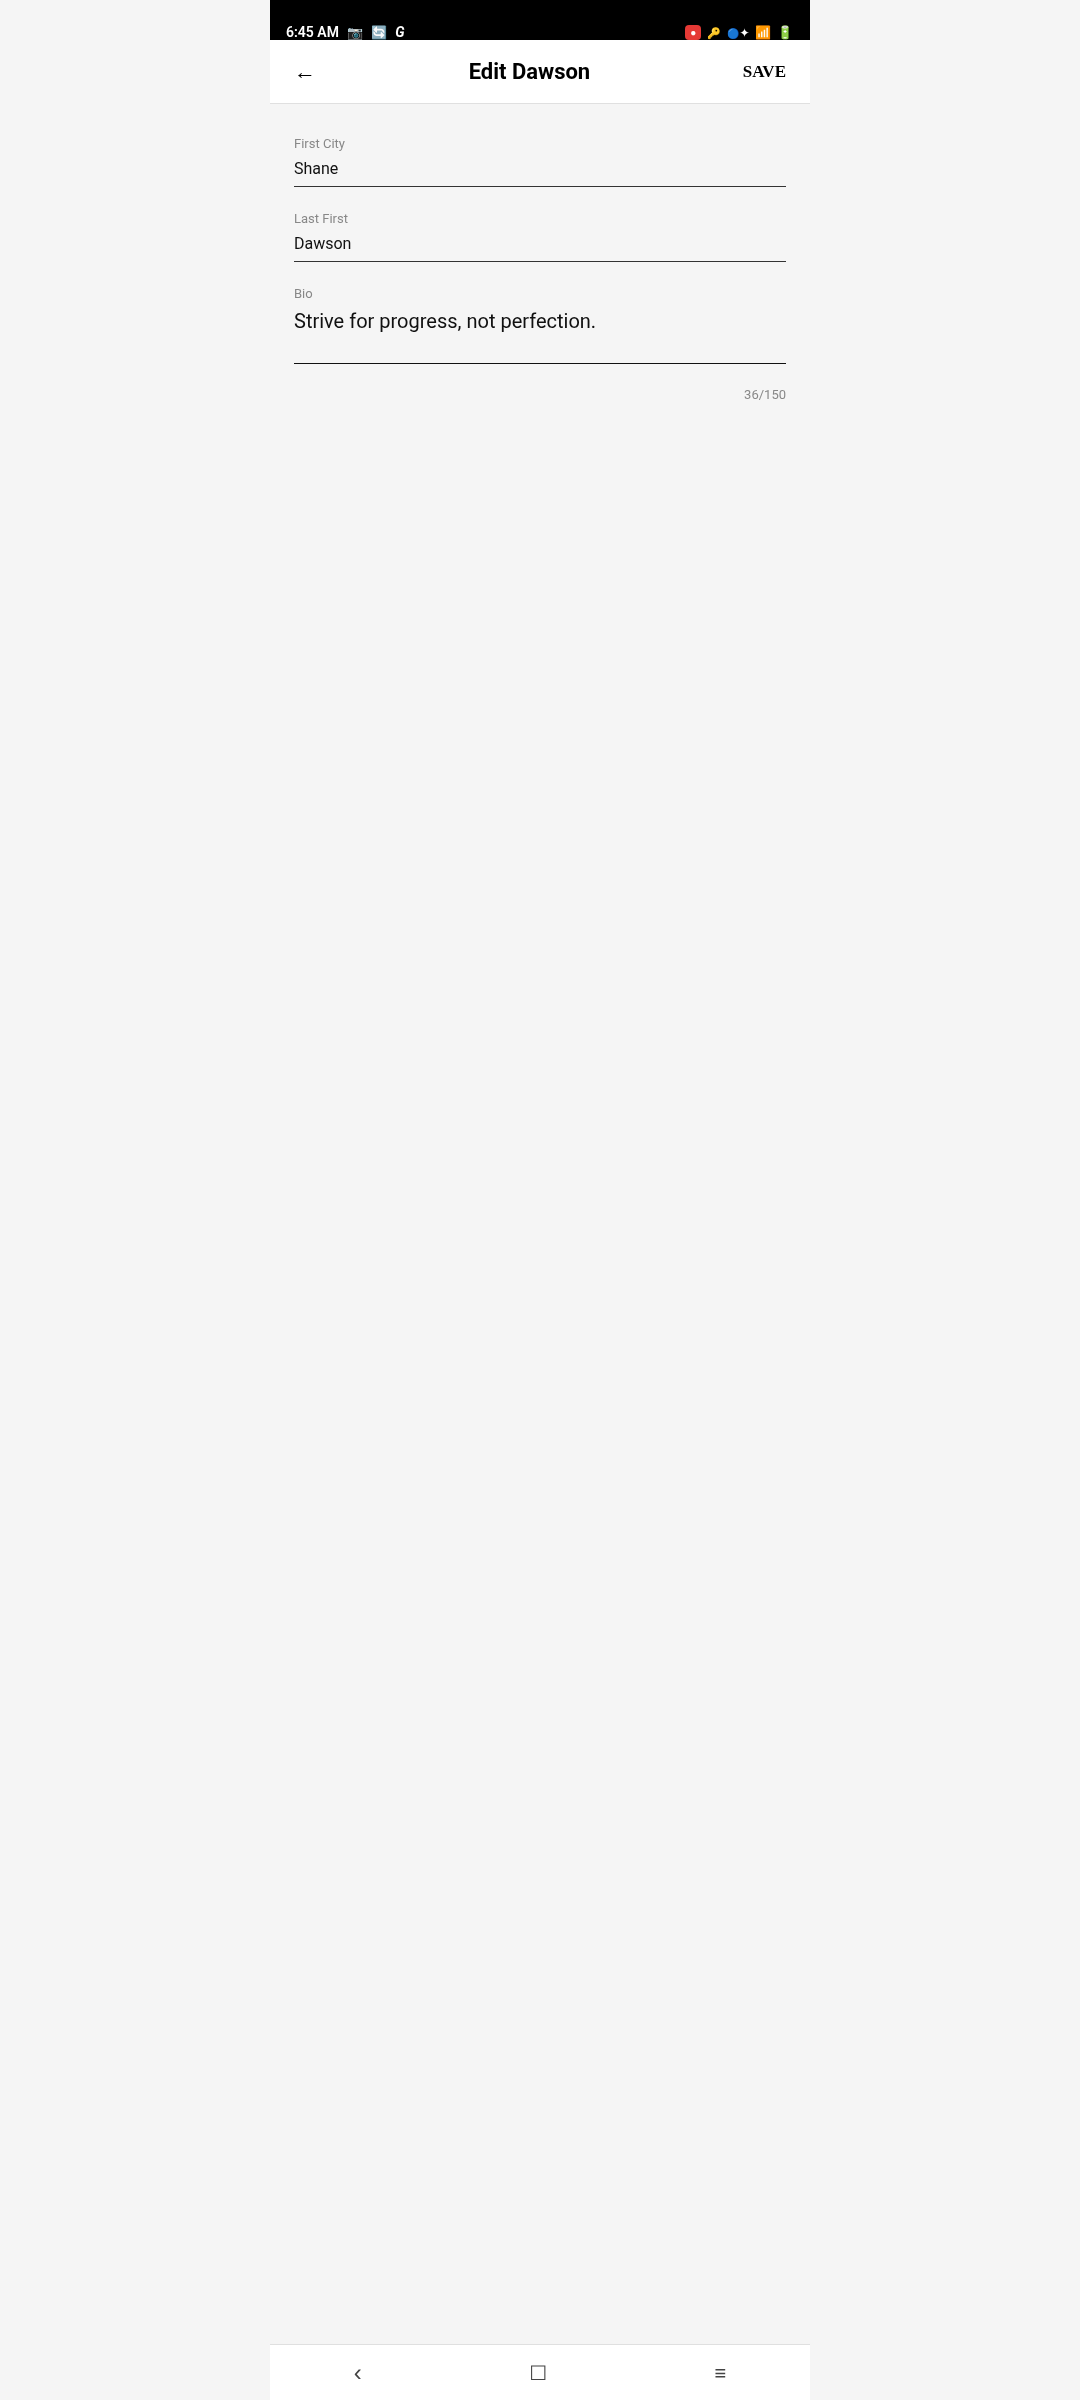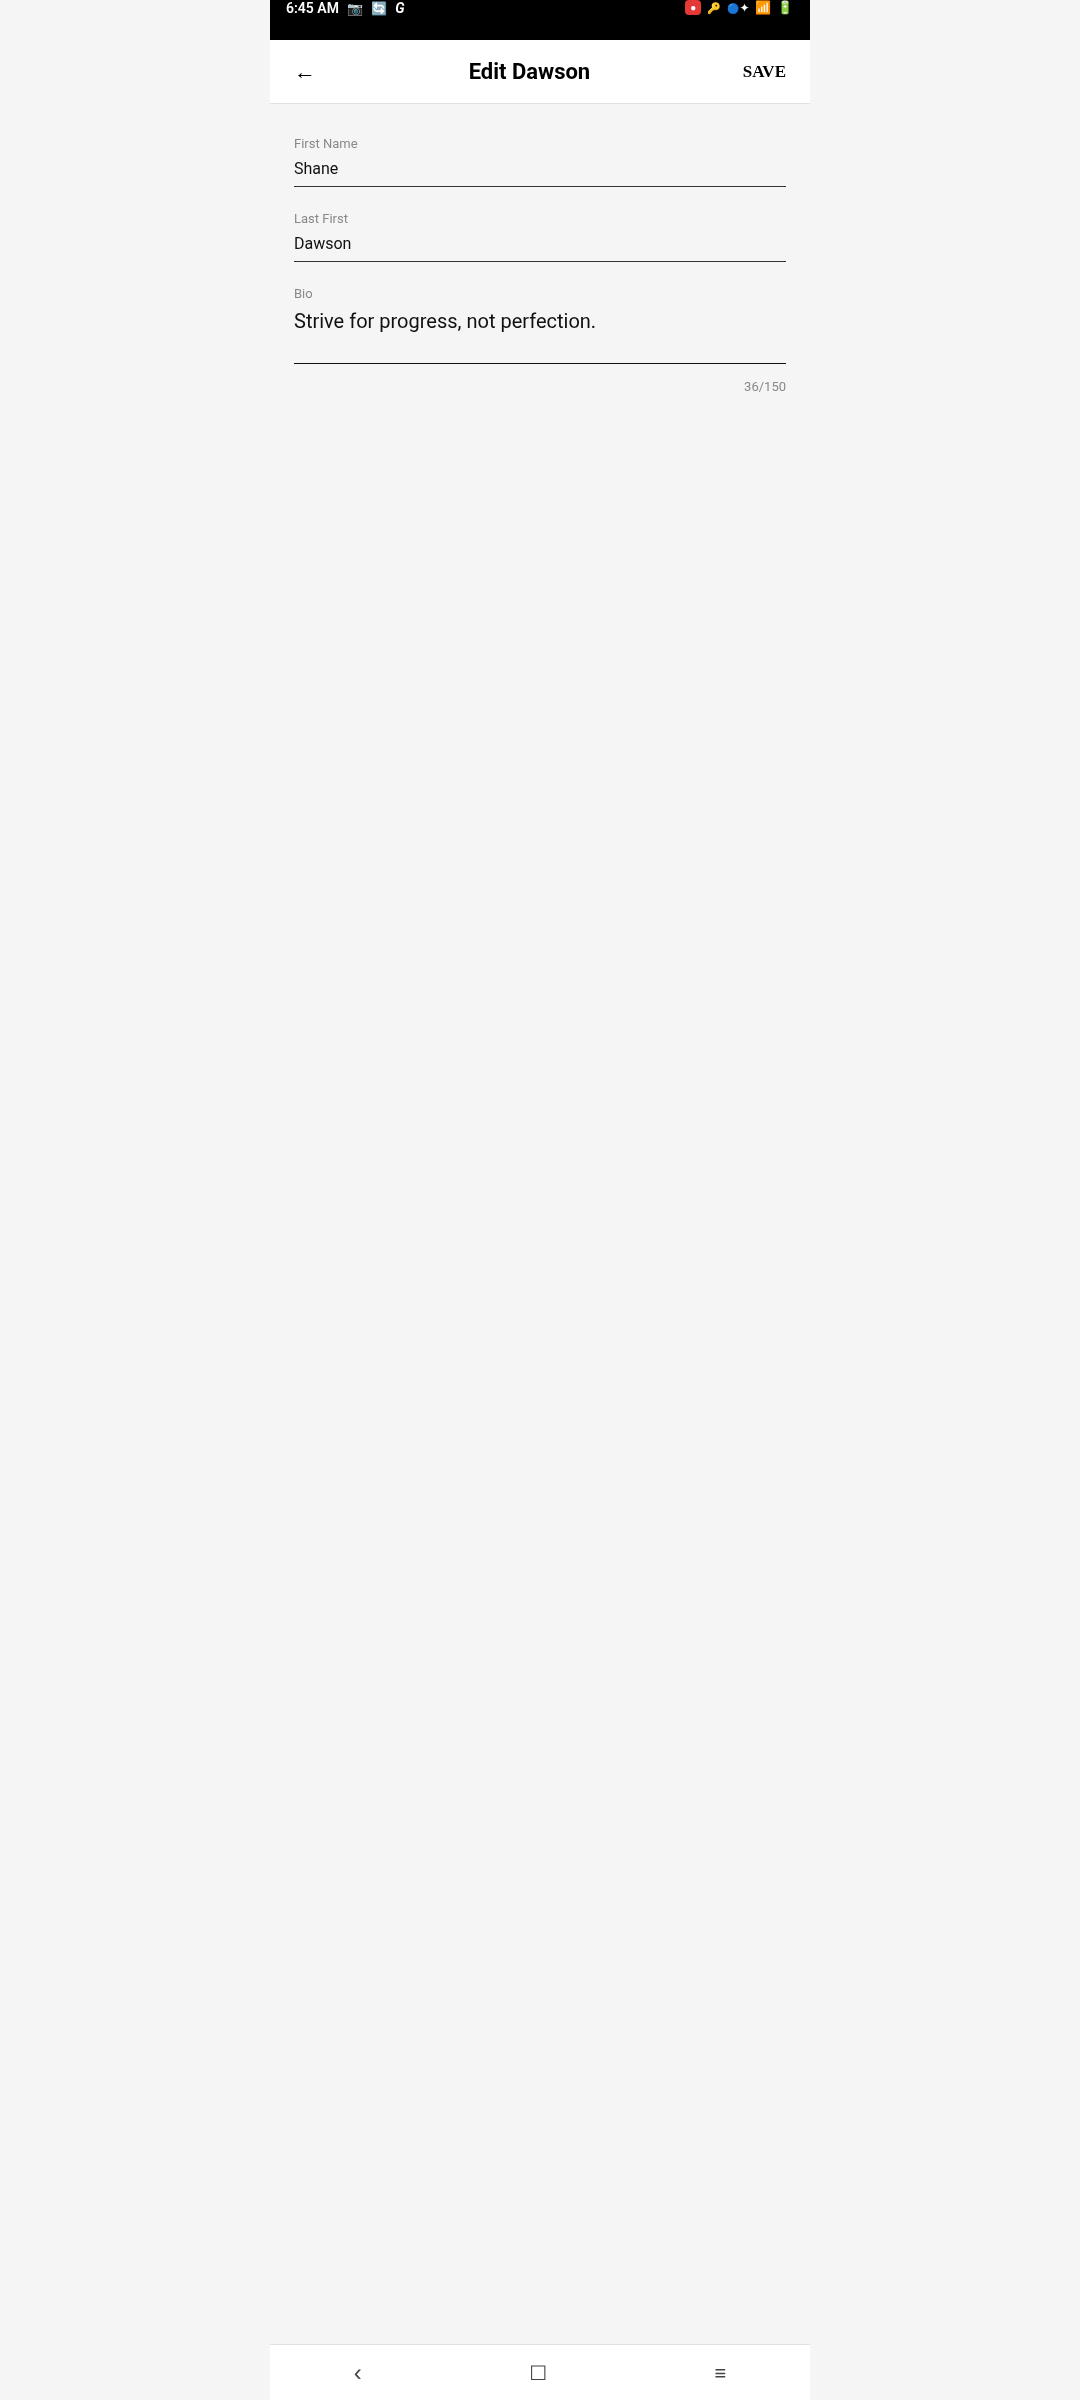--- a/index.html
+++ b/index.html
@@ -18,21 +18,21 @@
       position: relative;
       overflow-x: hidden;
     }
 
     
     .status-bar {
       background: #000;
       color: #fff;
       height: 40px;
       display: flex;
-      align-items: flex-start;
+      align-items: flex-end;
       justify-content: space-between;
       padding: 0 16px;
       font-size: 13px;
       font-weight: 500;
     }
 
     .status-left {
       display: flex;
       align-items: center;
       gap: 8px;
@@ -168,21 +168,21 @@
       outline: none;
       font-family: inherit;
       resize: none;
       min-height: 36px;
     }
 
     .char-count {
       text-align: right;
       font-size: 13px;
       color: #888;
-      margin-top: 11px;
+      margin-top: 19px;
     }
 
     
     .bottom-nav {
       background: #fff;
       height: 56px;
       display: flex;
       align-items: center;
       justify-content: space-around;
       border-top: 1px solid #e0e0e0;
@@ -245,21 +245,21 @@
   <span class="app-bar-title">Edit Dawson</span>
   <button class="save-button">SAVE</button>
 </div>
 
 <div class="main-content">
 
 
   <div class="form-section">
 
     <div class="form-field">
-      <label class="field-label">First Name</label>
+      <label class="field-label">First City</label>
       <input class="field-input" type="text" value="Shane" style="">
     </div>
 
     <div class="form-field">
       <label class="field-label">Last First</label>
       <input class="field-input" type="text" value="Dawson" style="">
     </div>
 
 
     <div class="form-field">

